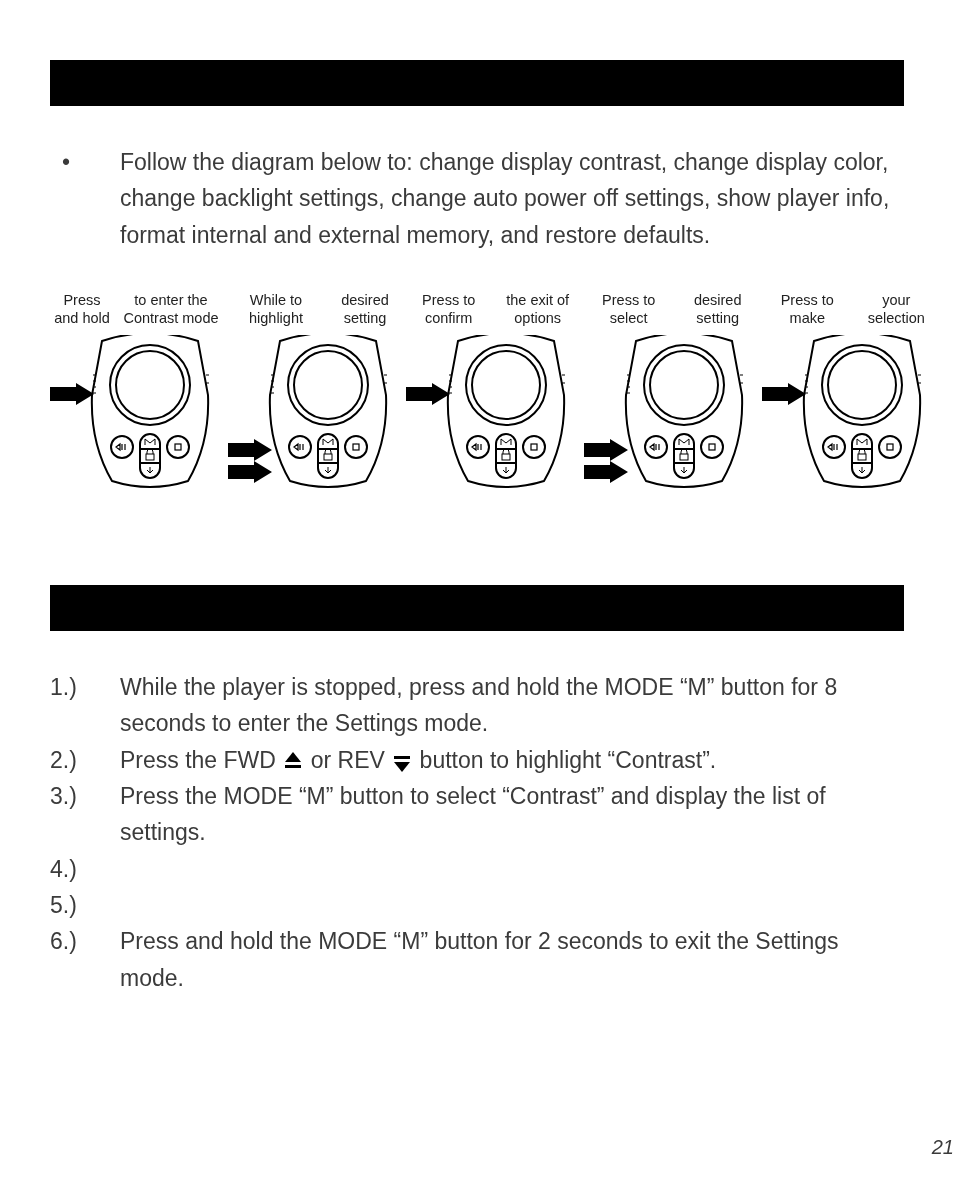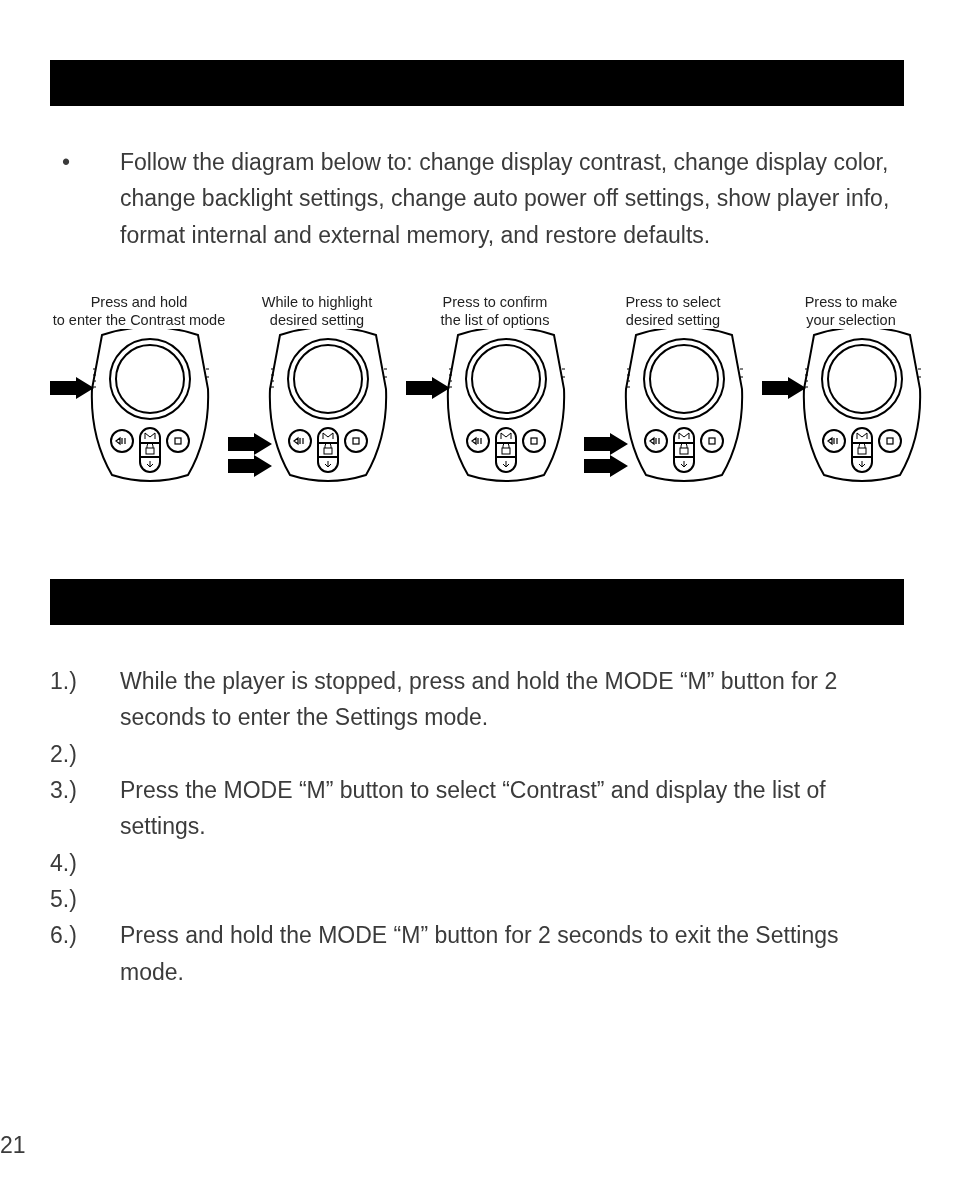--- a/index.html
+++ b/index.html
@@ -45,23 +45,24 @@
     width: 178px;
     display: flex;
     flex-direction: column;
     align-items: center;
   }
   .dcap {
     font-size: 14.5px;
     line-height: 1.25;
     text-align: center;
     color: #222;
+    margin-bottom: 6px;
     min-height: 38px;
     display: flex;
-    flex-direction: column;
+    flex-direction: row;
     justify-content: flex-end;
   }
   .device-wrap {
     position: relative;
     width: 178px;
     height: 160px;
   }
   .device-wrap svg { position: absolute; left: 0; top: 0; }
   .arrow {
     position: absolute;
@@ -84,23 +85,24 @@
     display: inline-block;
     vertical-align: middle;
     line-height: 0;
     margin: 0 2px;
   }
   .pagenum {
     position: absolute;
     bottom: 34px;
     left: 0;
     width: 100%;
-    text-align: left;
-    font-size: 23px;
+    text-align: right;
+    font-size: 20px;
     color: #3b3b3b;
+    font-style: italic;
   }
 </style>
 </head>
 <body>
 
 <div class="page">
 
   <div class="blackbar"></div>
 
   <div class="intro-row">
@@ -208,21 +210,21 @@
           <div class="arrow" style="top: 126px;">
             <svg width="44" height="22" viewBox="0 0 44 22">
     <polygon points="0,4 26,4 26,0 44,11 26,22 26,18 0,18" fill="#000"></polygon>
   </svg>
           </div>
         </div>
       </div>
       <div class="dcell">
         <div class="dcap">
           <div>Press to confirm</div>
-          <div>the list of options</div>
+          <div>the exit of options</div>
         </div>
         <div class="device-wrap">
   <svg width="178" height="160" viewBox="0 0 178 160">
     <g fill="none" stroke="#000" stroke-width="2">
 
       <path d="M 52 6
                Q 100 -10 148 6
                L 158 60
                Q 160 108 138 146
                Q 100 158 62 146
@@ -364,24 +366,31 @@
           </div>
         </div>
       </div>
     </div>
 
   <div class="blackbar"></div>
 
   <div class="steps" id="steps">
       <div class="step-row">
         <div class="step-num">1.)</div>
-        <div class="step-body"><span>While the player is stopped, press and hold the MODE “M” button for 2 seconds to enter the Settings mode.</span></div>
+        <div class="step-body"><span>While the player is stopped, press and hold the MODE “M” button for 8 seconds to enter the Settings mode.</span></div>
       </div>
       <div class="step-row">
         <div class="step-num">2.)</div>
+        <div class="step-body"><span>Press the FWD </span><span class="glyph"><svg width="18" height="20" viewBox="0 0 18 20">
+    <polygon points="9,0 17,10 1,10" fill="#000"></polygon>
+    <rect x="1" y="13" width="16" height="3" fill="#000"></rect>
+  </svg></span><span> or REV </span><span class="glyph"><svg width="18" height="20" viewBox="0 0 18 20">
+    <rect x="1" y="4" width="16" height="3" fill="#000"></rect>
+    <polygon points="1,10 17,10 9,20" fill="#000"></polygon>
+  </svg></span><span> button to highlight “Contrast”.</span></div>
       </div>
       <div class="step-row">
         <div class="step-num">3.)</div>
         <div class="step-body"><span>Press the MODE “M” button to select “Contrast” and display the list of settings.</span></div>
       </div>
       <div class="step-row">
         <div class="step-num">4.)</div>
       </div>
       <div class="step-row">
         <div class="step-num">5.)</div>

